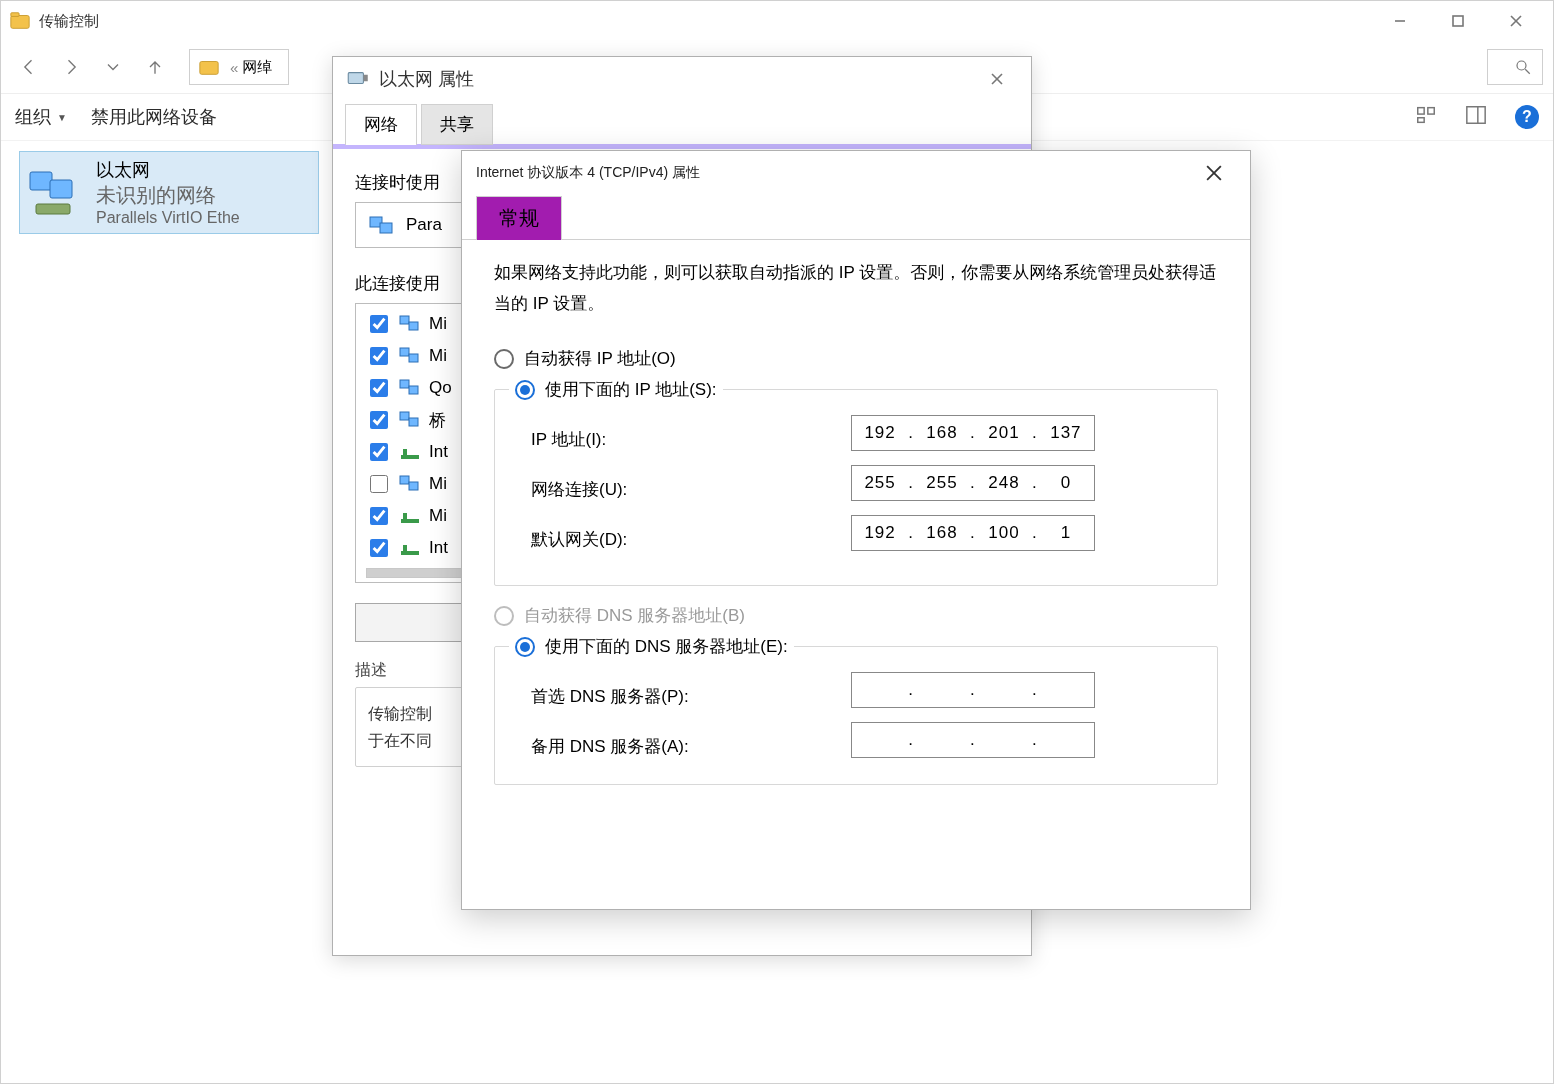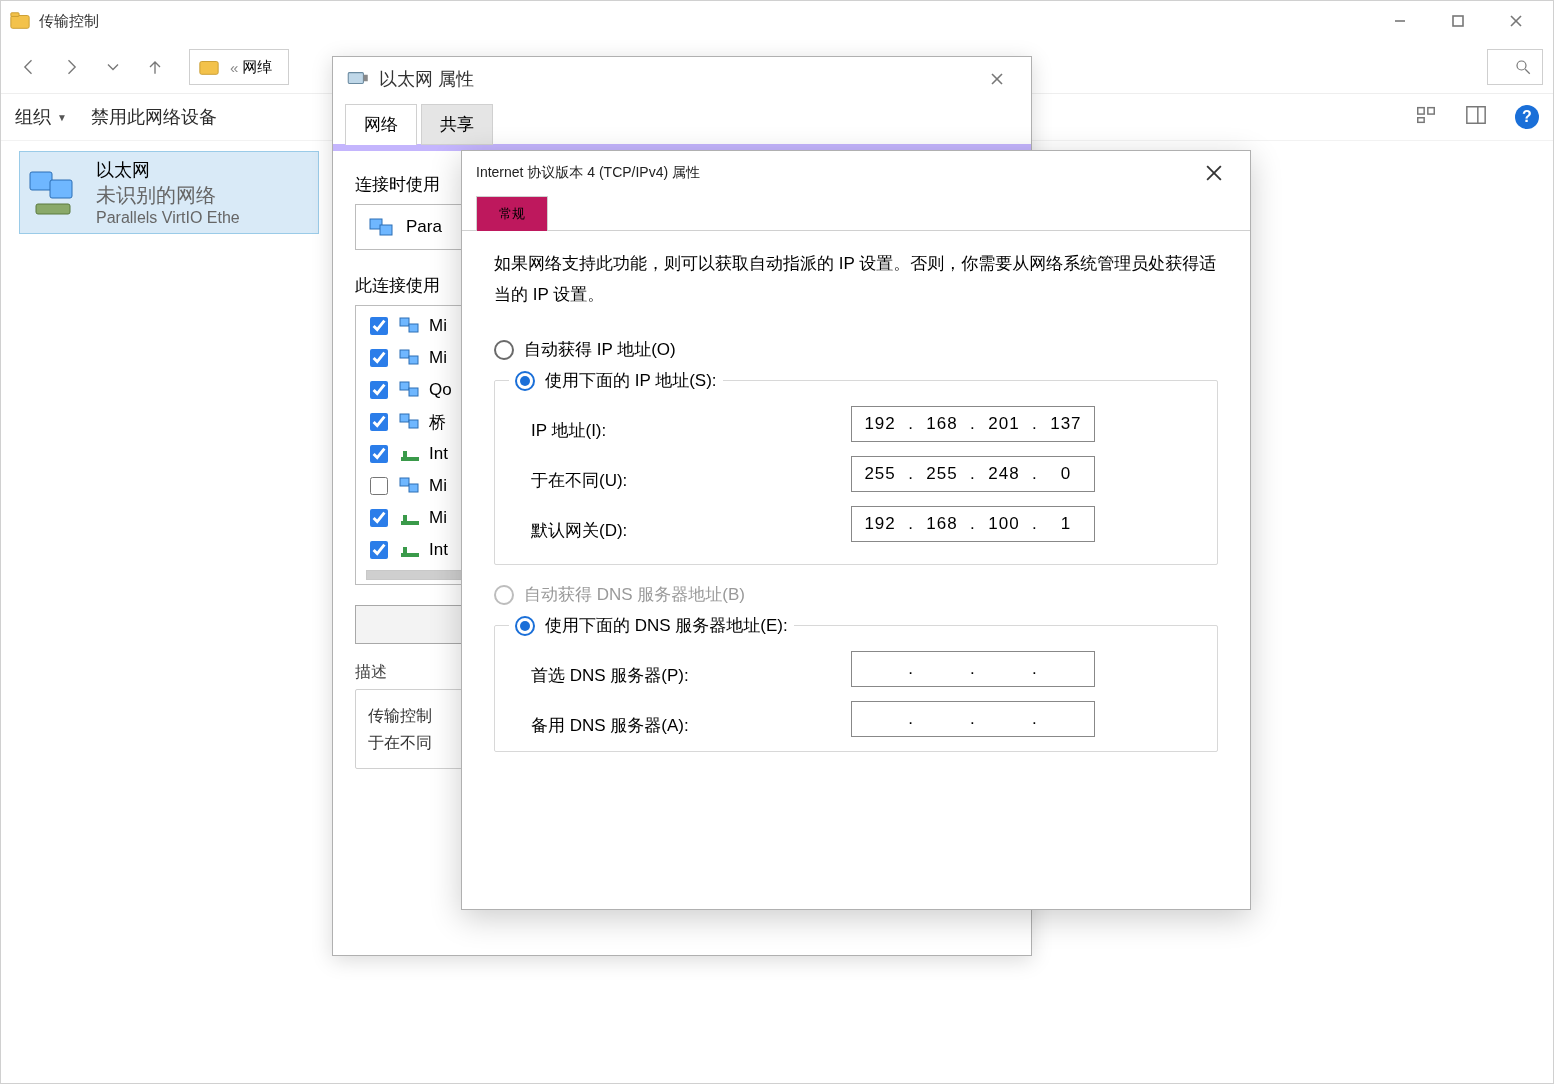--- a/index.html
+++ b/index.html
@@ -35,21 +35,21 @@
   .net-text .l1 { font-size:18px; color:#000; }
   .net-text .l2 { font-size:20px; color:#666; }
   .net-text .l3 { font-size:16px; color:#666; white-space:nowrap; overflow:hidden; }
 
   
   .dlg1 { position:absolute; left:332px; top:56px; width:700px; height:900px; background:#fff; border:1px solid #b0b0b0; box-shadow:0 4px 20px rgba(0,0,0,0.15); }
   .dlg1-title { height:44px; display:flex; align-items:center; padding:0 12px; }
   .dlg1-title .title { font-size:18px; color:#333; }
   .dlg1-close { margin-left:auto; width:44px; height:44px; display:flex; align-items:center; justify-content:center; color:#555; }
   .dlg1-close svg { width:14px; height:14px; }
-  .dlg1-tabs { display:flex; padding:0 12px; border-bottom:7px solid #c4b5fd; margin-top:2px;text-align:center; }
+  .dlg1-tabs { display:flex; padding:0 12px; border-bottom:5px solid #c4b5fd; margin-top:2px;text-align:center; }
   .dlg1-tab { padding:8px 18px; border:1px solid #d0d0d0; border-bottom:none; margin-right:4px; background:#fff; font-size:17px; position:relative; top:1px; }
   .dlg1-tab.inactive { background:#e5e5e5; border-bottom:1px solid #d0d0d0; }
   .dlg1-body { padding:22px; font-size:17px; }
   .dlg1-body .lbl { margin-bottom:8px; }
   .conn-box { border:1px solid #bcbcbc; padding:10px 12px; display:flex; align-items:center; gap:10px; background:#fff; margin-bottom:24px; }
   .small-netcard { width:28px; height:24px; }
   .list-lbl { margin-bottom:8px; }
   .proto-list { border:1px solid #bcbcbc; background:#fff; height:280px; overflow:hidden; padding:4px 0; }
   .proto-row { display:flex; align-items:center; gap:8px; padding:4px 10px; font-size:17px; white-space:nowrap; }
   .proto-row input[type=checkbox] { width:18px; height:18px; accent-color:#2b7de9; }
@@ -64,36 +64,36 @@
   .desc-group .gtitle { font-size:16px; color:#444; margin-bottom:6px; }
   .desc-group .gbox { border:1px solid #d0d0d0; padding:12px; border-radius:2px; font-size:16px; color:#333; line-height:1.7; }
 
   
   .dlg2 { position:absolute; left:461px; top:150px; width:790px; height:760px; background:#fff; border:1px solid #b0b0b0; box-shadow:0 8px 30px rgba(0,0,0,0.2); }
   .dlg2-title { height:44px; display:flex; align-items:center; padding:0 14px; }
   .dlg2-title .title { font-size:14px; color:#222; }
   .dlg2-close { margin-left:auto; width:44px; height:44px; display:flex; align-items:center; justify-content:center; color:#333; }
   .dlg2-close svg { width:16px; height:16px; }
   .dlg2-tabs { display:flex; padding:0 14px; border-bottom:1px solid #d0d0d0; }
-  .dlg2-tab { padding:8px 22px; border:1px solid #d0d0d0; border-bottom:none; background:#be185d; font-size:13px; position:relative; top:1px; }
+  .dlg2-tab { padding:8px 22px; border:1px solid #d0d0d0; border-bottom:none; background:#a21caf; font-size:20px; position:relative; top:1px; }
   .dlg2-body { padding:18px 32px; font-size:17px; }
   .info-text { line-height:1.8; margin-bottom:28px; }
   .radio-row { display:flex; align-items:center; gap:10px; margin:8px 0; font-size:17px; }
   .radio-row.disabled { color:#9a9a9a; }
   .radio-outer { width:20px; height:20px; border-radius:50%; border:2px solid #6a6a6a; display:flex; align-items:center; justify-content:center; flex-shrink:0; }
   .radio-outer.selected { border-color:#1a6fd8; }
   .radio-outer.selected::after { content:""; width:10px; height:10px; border-radius:50%; background:#1a6fd8; }
   .radio-outer.disabled { border-color:#bdbdbd; }
   .ip-grid { margin:14px 0 22px 22px; }
   .ip-row { display:flex; align-items:flex-end; margin:14px 0; }
   .ip-row .ilbl { width:320px; font-size:17px; }
   .ip-input { width:244px; height:36px; border:1px solid #888; background:#fff; font-family:monospace; font-size:17px; letter-spacing:1px; display:flex; align-items:center; justify-content:space-evenly; }
   .ip-input .oct { width:44px; text-align:center; }
   .ip-input .dot { color:#000; }
-  fieldset.group-frame { border:1px solid #d8d8d8; border-radius:2px; padding:0 14px 0 14px; margin:0 0 18px 0; position:relative; }
+  fieldset.group-frame { border:1px solid #d8d8d8; border-radius:2px; padding:0 14px 12px 14px; margin:0 0 18px 0; position:relative; }
   fieldset.group-frame > legend { padding:0 6px; font-size:17px; }
 
   
   .stroke-gray { stroke:#777; fill:none; stroke-width:1.6; }
 </style>
 </head>
 <body>
 
 <div class="explorer">
   <div class="exp-titlebar">
@@ -357,21 +357,21 @@
             <span class="oct">192</span>
               <span class="dot">.</span>
             <span class="oct">168</span>
               <span class="dot">.</span>
             <span class="oct">201</span>
               <span class="dot">.</span>
             <span class="oct">137</span>
           </div>
         </div>
         <div class="ip-row">
-          <div class="ilbl">于在不同(U):</div>
+          <div class="ilbl">网络连接(U):</div>
           <div class="ip-input">
             <span class="oct">255</span>
               <span class="dot">.</span>
             <span class="oct">255</span>
               <span class="dot">.</span>
             <span class="oct">248</span>
               <span class="dot">.</span>
             <span class="oct">0</span>
           </div>
         </div>

